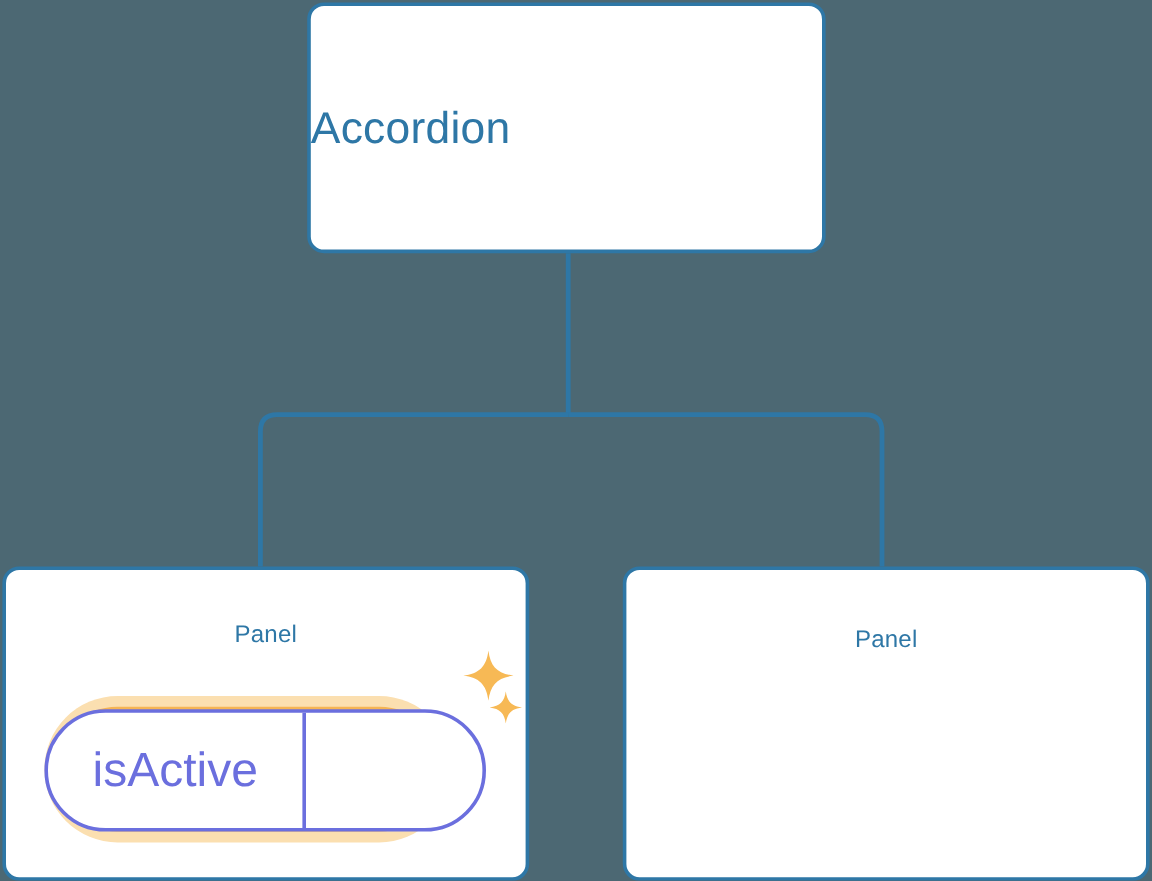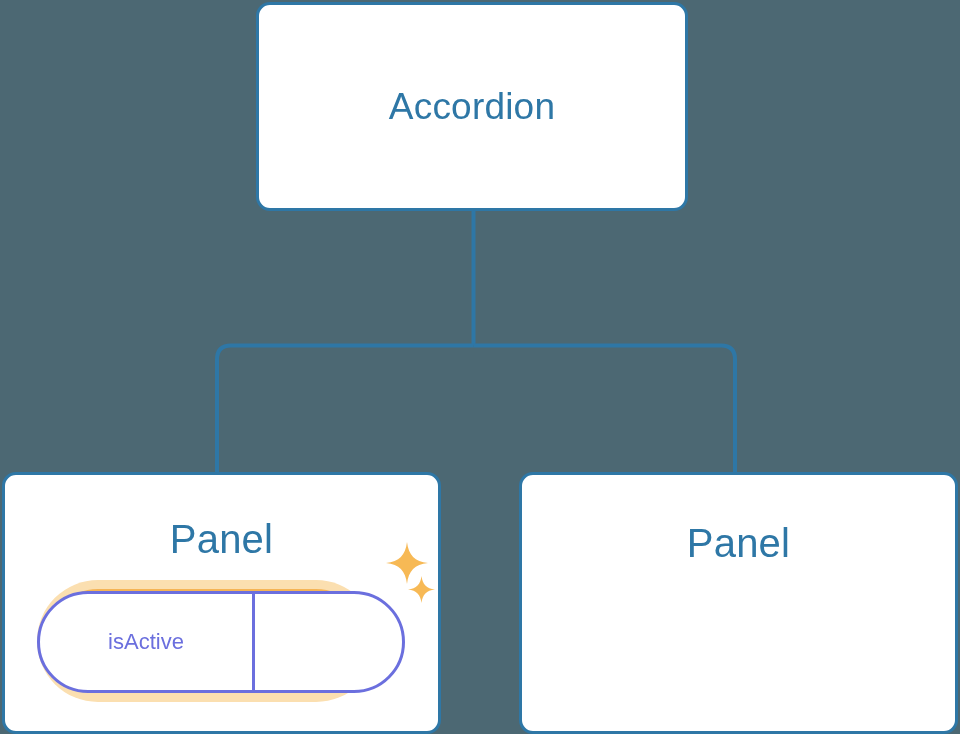--- a/index.html
+++ b/index.html
@@ -39,21 +39,21 @@
     box-sizing: border-box;
     overflow: hidden;
   }
   .node-card.root {
     left: 256px;
     top: 2px;
     width: 432px;
     height: 209px;
     display: flex;
     align-items: center;
-    justify-content: center;
+    justify-content: flex-start;
   }
   .node-card.panel-left {
     left: 2px;
     top: 472px;
     width: 439px;
     height: 262px;
   }
   .node-card.panel-right {
     left: 519px;
     top: 472px;
@@ -64,21 +64,21 @@
   .node-title {
     color: #2e77a6;
     font-size: 37px;
     font-weight: 400;
     letter-spacing: 0.2px;
     text-align: center;
     line-height: 1;
     user-select: none;
   }
   .panel-title {
-    font-size: 40px;
+    font-size: 20px;
     margin-top: 44px;
   }
   .panel-left .panel-title { margin-top: 44px; }
   .panel-right .panel-title { margin-top: 48px; }
 
   
   .pill-wrap {
     position: absolute;
     display: flex;
     align-items: stretch;
@@ -88,21 +88,21 @@
     align-items: stretch;
     box-sizing: border-box;
     border-radius: 999px;
     background: #ffffff;
   }
   .pill-cell {
     display: flex;
     align-items: center;
     justify-content: center;
     box-sizing: border-box;
-    font-size: 22px;
+    font-size: 40px;
     line-height: 1;
     white-space: nowrap;
     user-select: none;
   }
 
   
   .pill.plain {
     border: 3px solid #6b6fde;
   }
   .pill.plain .pill-cell {

